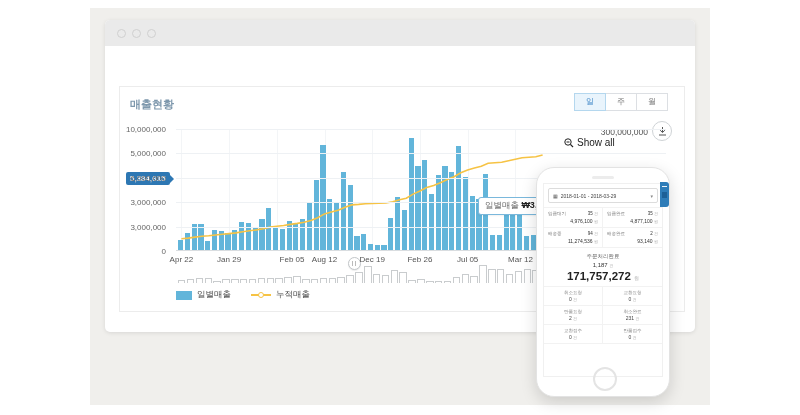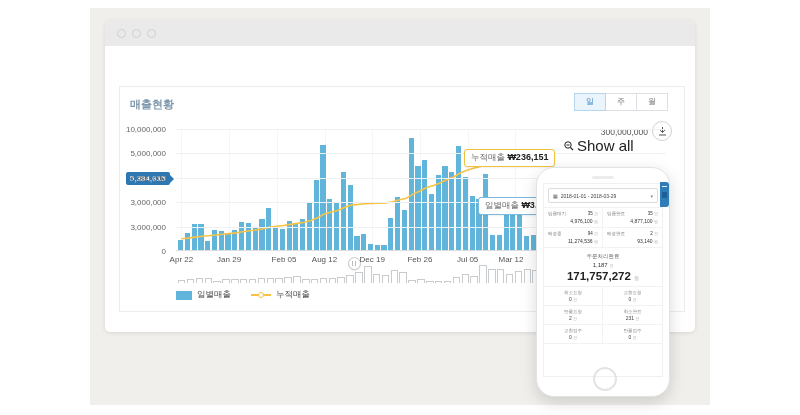--- a/index.html
+++ b/index.html
@@ -14,21 +14,21 @@
   
   .card{position:absolute;left:14px;top:66px;width:564px;height:224px;border:1px solid #ececec;background:#fff;}
   .card-title{position:absolute;left:10px;top:10px;font-size:11px;font-weight:bold;color:#7e98ad;}
   .tabs{position:absolute;right:16px;top:6px;display:flex;}
   .tab{width:30px;height:16px;line-height:16px;text-align:center;font-size:8px;color:#777;
        border:1px solid #dcdfe3;background:#fff;margin-left:-1px;cursor:pointer;}
   .tab.active{background:#e9f4fc;border-color:#b4d7ee;color:#3d85c6;position:relative;z-index:1;}
   .raxis-max{position:absolute;right:36px;top:40px;font-size:8.5px;color:#555;}
   .dl-btn{position:absolute;right:12px;top:34px;width:18px;height:18px;border:1px solid #cfd3d6;border-radius:50%;
           background:#fff;display:flex;align-items:center;justify-content:center;cursor:pointer;}
-  .showall{position:absolute;left:444px;top:50px;display:flex;align-items:center;gap:3px;font-size:15px;color:#222;cursor:pointer;}
+  .showall{position:absolute;left:444px;top:50px;display:flex;align-items:center;gap:3px;font-size:10px;color:#222;cursor:pointer;}
   
   .plot{position:absolute;left:56px;top:42px;width:490px;height:122px;}
   .gridline{position:absolute;left:0;right:0;height:1px;background:#eef1f4;}
   .vgrid{position:absolute;top:0;bottom:0;width:1px;background:#f3f5f7;}
   .baseline{position:absolute;left:0;right:0;bottom:0;height:1px;background:#d9dde0;}
   .ylab{position:absolute;right:8px;width:60px;text-align:right;font-size:8px;color:#666;}
   .bars{position:absolute;left:2px;bottom:0;width:368px;height:122px;display:flex;align-items:flex-end;gap:0;}
   .bar{flex:1;margin-right:1.6px;background:#62b5da;}
   .bar.hl{background:#fff;border:1px solid #56abd6;}
   .lineSvg{position:absolute;left:0;top:0;overflow:visible;}
@@ -269,42 +269,38 @@
             <span>일별매출</span>
           </div>
           <div class="leg-item">
             <span class="swatch-line">
               <i></i>
             </span>
             <span>누적매출</span>
           </div>
         </div>
 
-      <div class="tip yellow">
-        <span>누적매출</span>
-        <b>₩236,151</b>
-      </div>
       <div class="tip blue">
         <span>일별매출</span>
         <b>₩3,78</b>
       </div>
     <div class="ylab" style="top: 38px; left: -14px;">10,000,000</div>
         <div class="ylab" style="top: 62.4px; left: -14px;">5,000,000</div>
         <div class="ylab" style="top: 86.8px; left: -14px;">6,000,000</div>
         <div class="ylab" style="top: 111.2px; left: -14px;">3,000,000</div>
         <div class="ylab" style="top: 135.6px; left: -14px;">3,000,000</div>
         <div class="ylab" style="top: 160px; left: -14px;">0</div>
         <div class="xlab" style="left: 39.4074px;">Apr 22</div>
         <div class="xlab" style="left: 87.1111px;">Jan 29</div>
-        <div class="xlab" style="left: 142px;">Feb 05</div>
+        <div class="xlab" style="left: 150px;">Feb 05</div>
         <div class="xlab" style="left: 182.519px;">Aug 12</div>
         <div class="xlab" style="left: 230.222px;">Dec 19</div>
         <div class="xlab" style="left: 277.926px;">Feb 26</div>
         <div class="xlab" style="left: 325.63px;">Jul 05</div>
-        <div class="xlab" style="left: 369px;">Mar 12</div>
+        <div class="xlab" style="left: 369px; text-align: right;">Mar 12</div>
       </div>
   </div>
 
   <div class="phone">
     <div class="speaker"></div>
     <div class="screen">
       <div class="datebar">
         <span class="cal">▦</span>
         <span>2018-01-01 - 2018-03-29</span>
         <span class="caret">▾</span>

